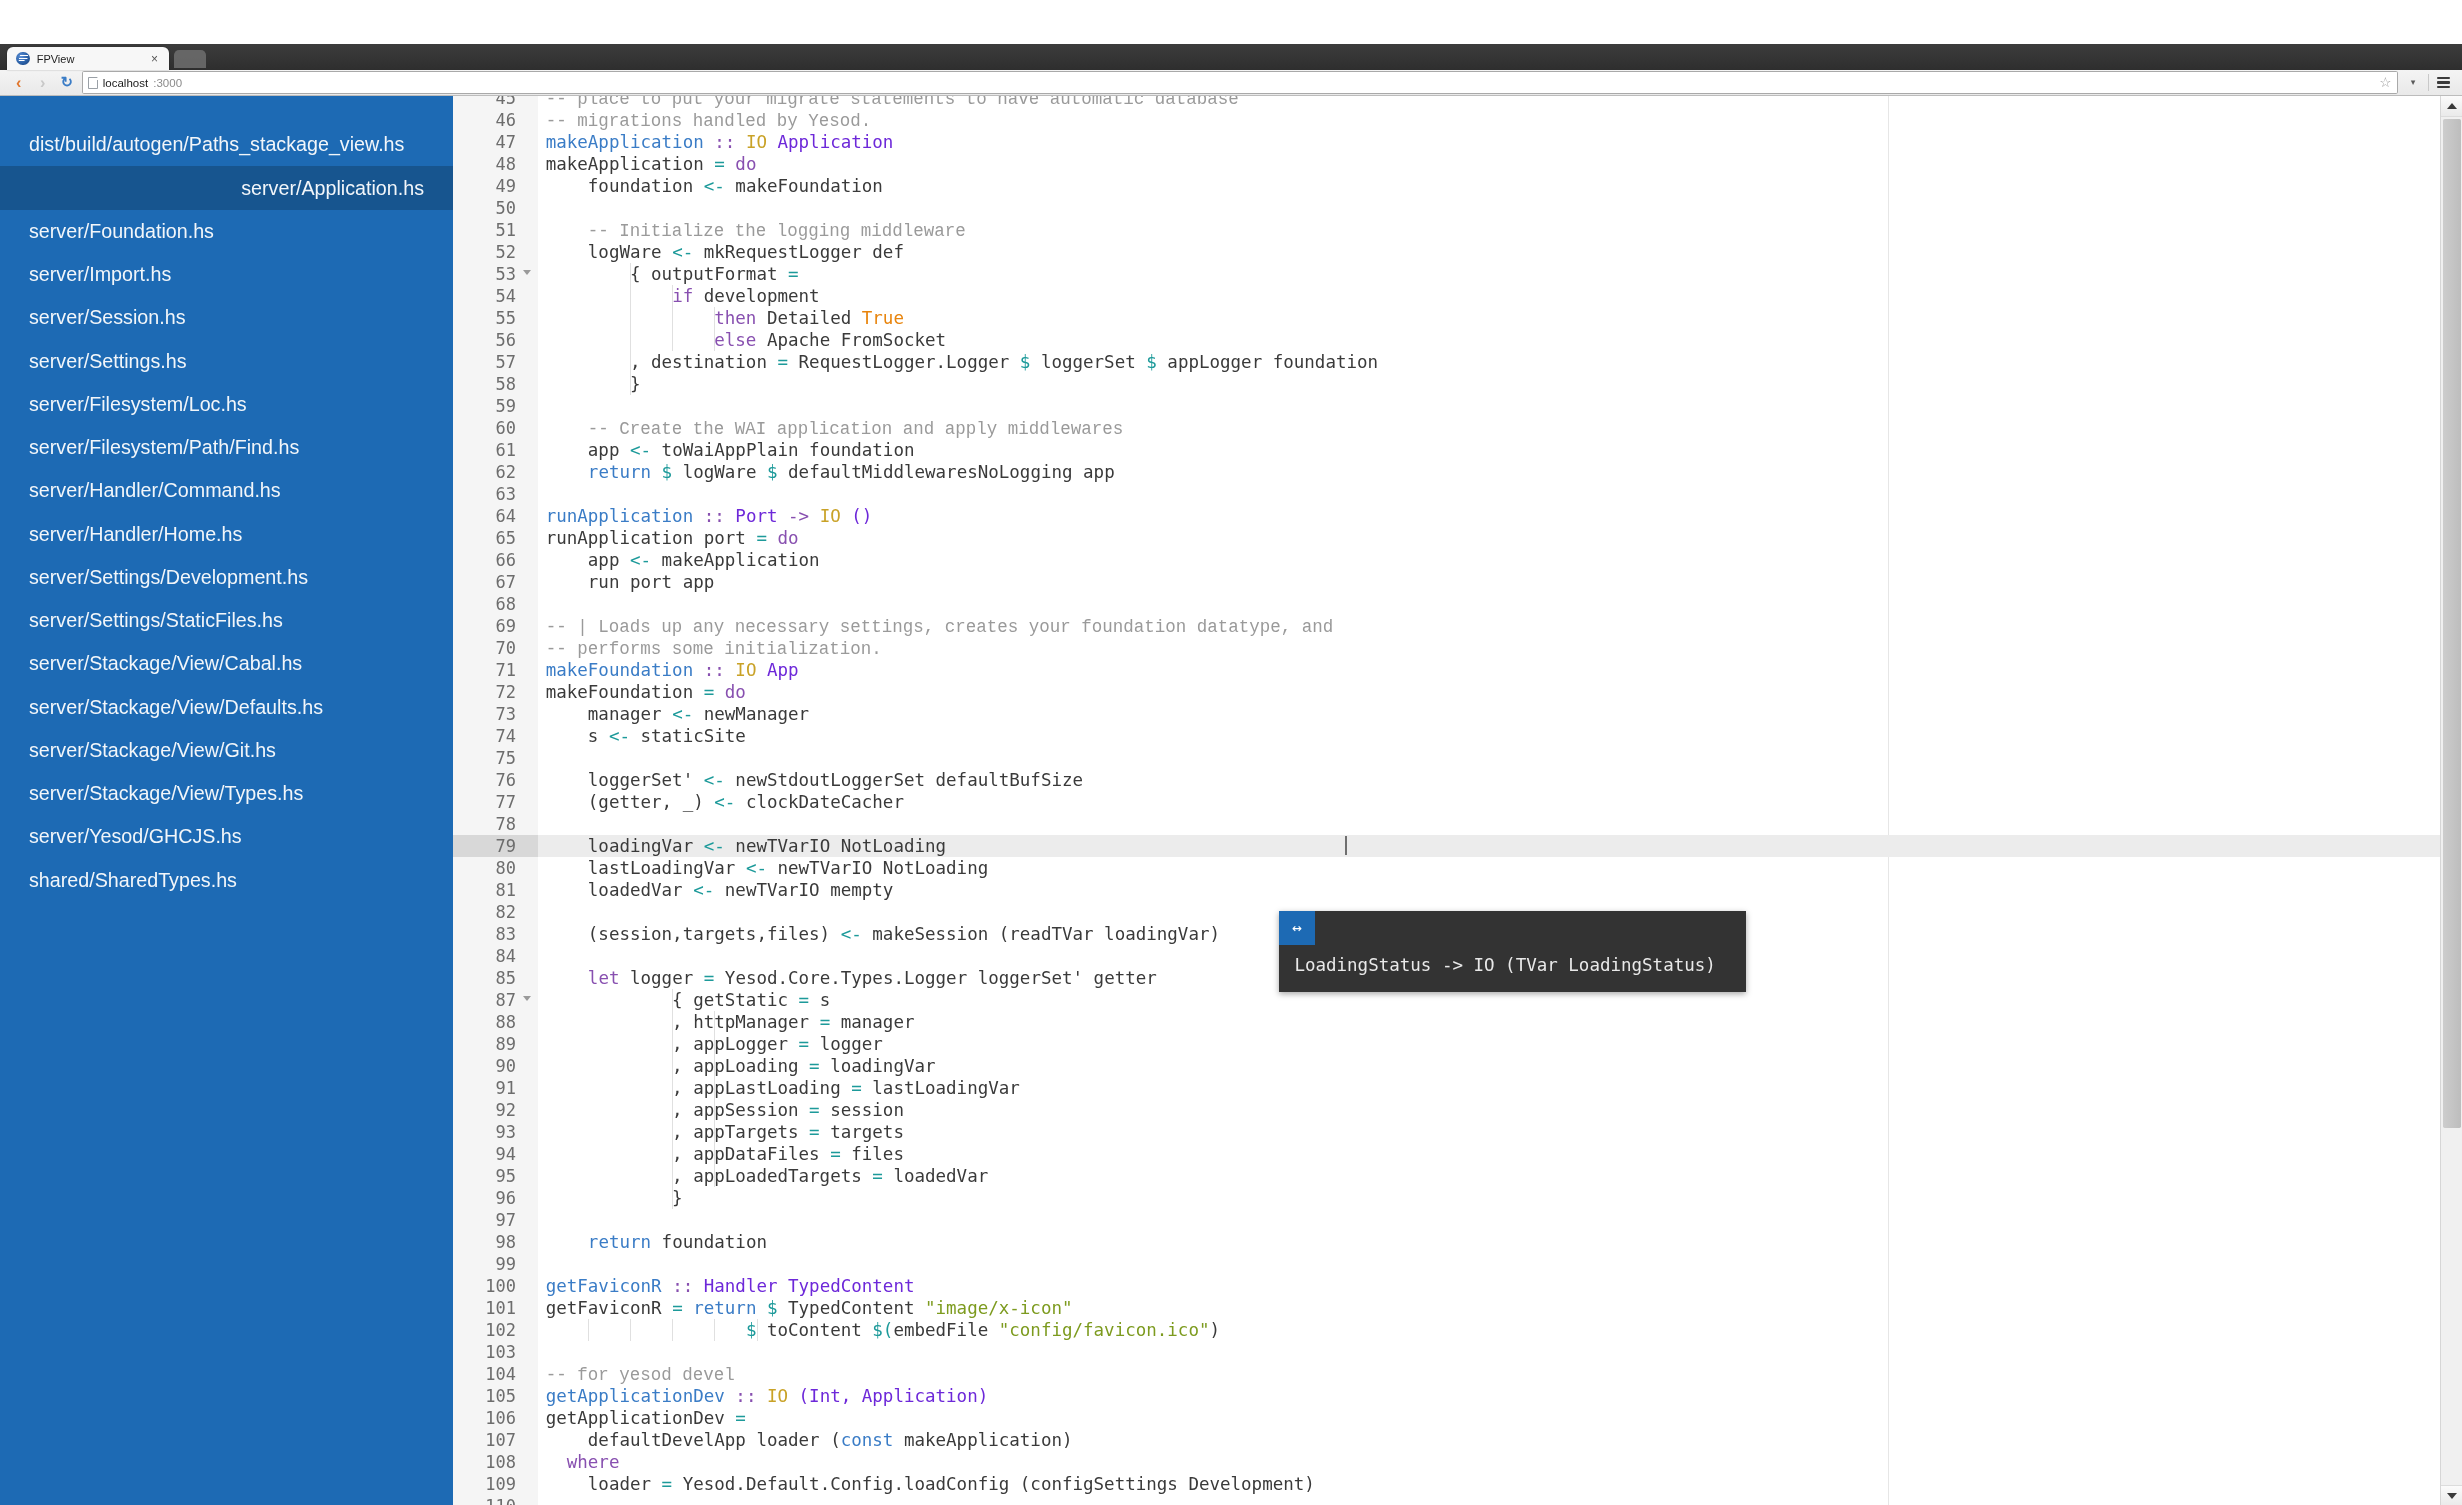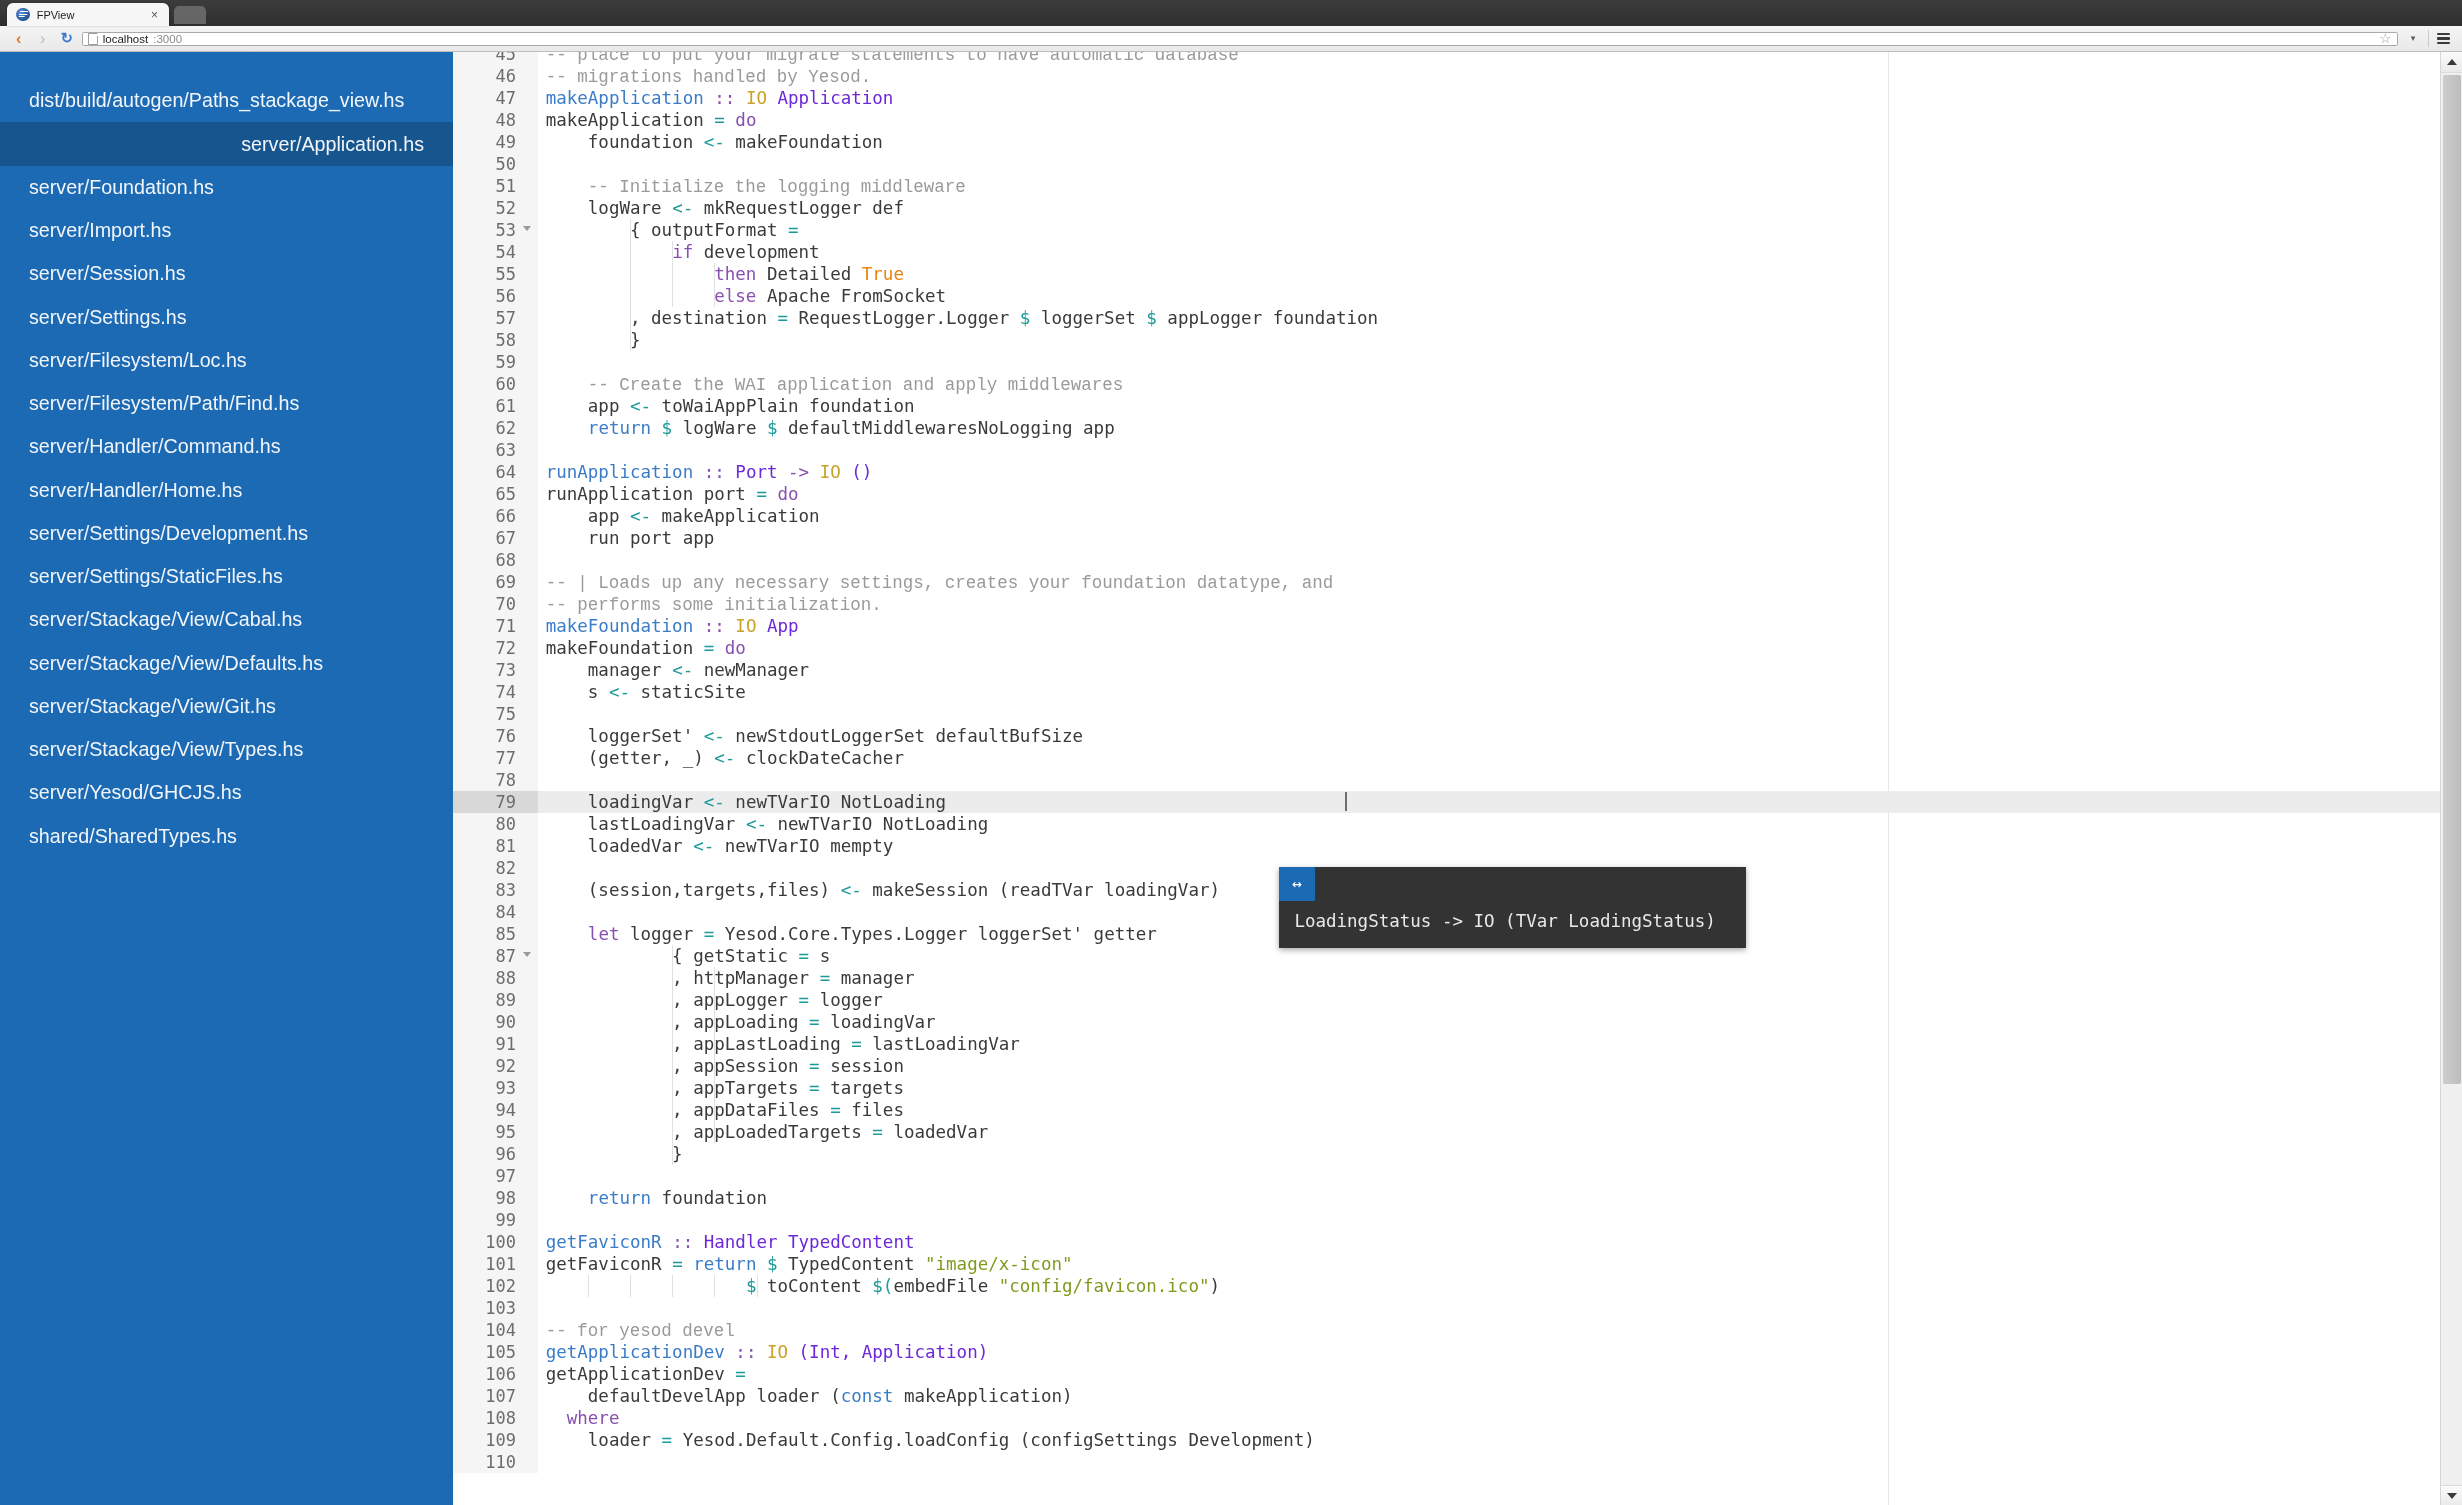--- a/index.html
+++ b/index.html
@@ -17,20 +17,21 @@
     display: flex; flex-direction: column;
     background: #ffffff;
   }
   .tabstrip {
     height: 26px;
     background: linear-gradient(#3c3c3c, #2e2e2e);
     display: flex; align-items: flex-end;
     padding-left: 6.8px;
     position: relative;
     flex: 0 0 26px;
+    margin-top: 44px;
   }
   .tab {
     height: 23px;
     min-width: 162px;
     background: #f7f7f7;
     border-radius: 6px 6px 0 0;
     display: flex; align-items: center;
     padding: 0 7.7px 0 9.4px;
     gap: 6.8px;
     font-size: 11px;
@@ -79,21 +80,21 @@
     display: flex; align-items: center; justify-content: center;
     color: #7d7d7d;
   }
   .navbtn.back { color: #e1762c; }
   .navbtn.fwd  { color: #c8c8c8; }
   .navbtn.reload { color: #3a7cc6; }
   .chev { font-size: 16.2px; font-weight: 700; line-height: 1; }
   .reload-glyph { font-size: 14.5px; font-weight: 700; line-height: 1; }
 
   .urlbar {
-    flex: 1; height: 14px;
+    flex: 1; height: 23px;
     background: #ffffff;
     border: 0.9px solid #a9a9a9;
     border-radius: 1.7px;
     display: flex; align-items: center;
     margin: 0 3.4px;
     padding: 0 5.1px; gap: 5.1px;
     font-size: 11.5px;
     position: relative;
   }
   .page-icon {

